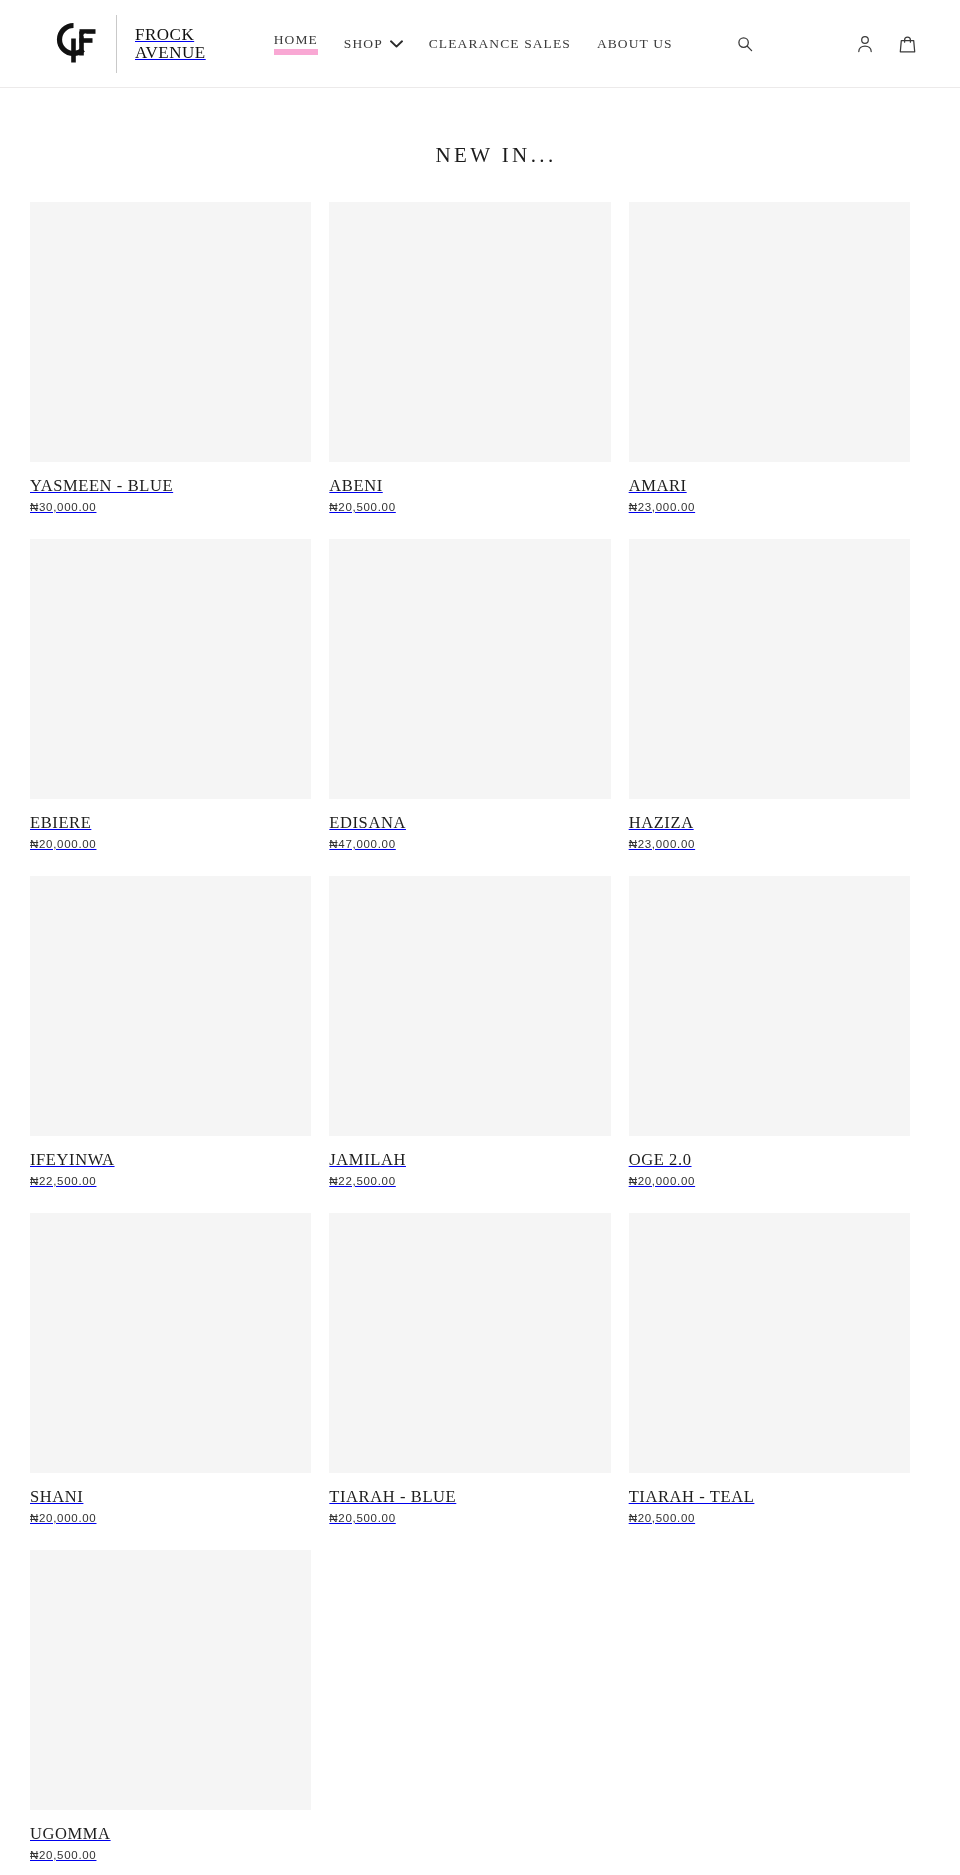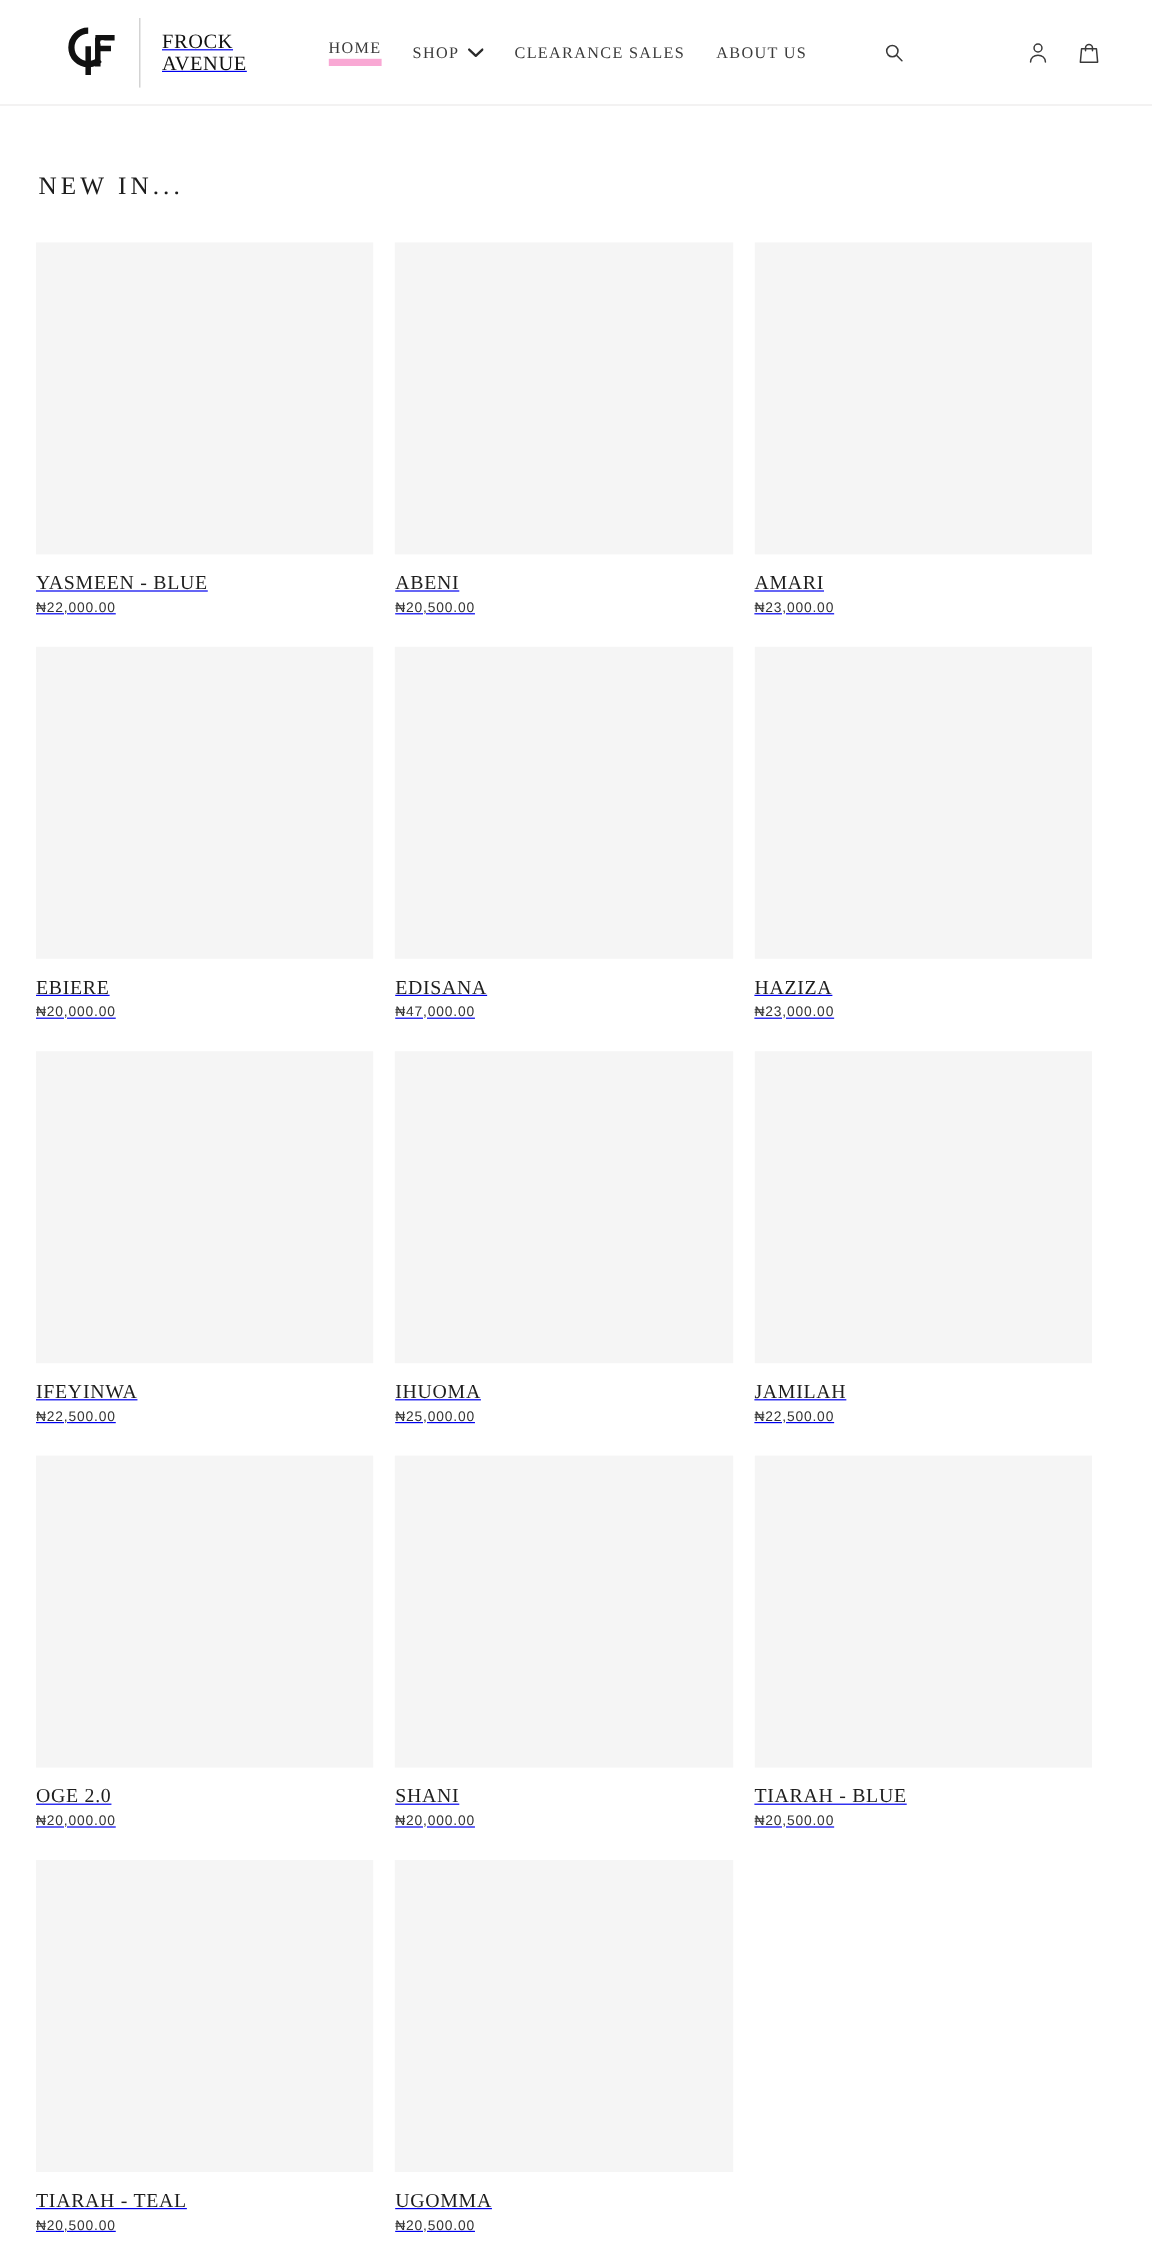--- a/index.html
+++ b/index.html
@@ -108,21 +108,21 @@
     background: none;
     border: 0;
     cursor: pointer;
     display: flex;
     align-items: center;
     padding: 2px;
   }
 
   
   .page-title {
-    text-align: left;
+    text-align: center;
     font-family: "Liberation Serif", serif;
     font-size: 21px;
     letter-spacing: 3.4px;
     color: #1c1c1c;
     text-transform: uppercase;
     font-weight: 400;
     margin: 55px 0 0;
     padding-left: 32px;
   }
 
@@ -225,21 +225,21 @@
 
 <main>
 
   <h1 class="page-title">NEW IN...</h1>
 
   <section class="grid">
 
     <a class="card" href="#">
       <div class="card-media"></div>
       <div class="card-title">YASMEEN - BLUE</div>
-      <div class="card-price">₦22,000.00</div>
+      <div class="card-price">₦30,000.00</div>
     </a>
 
     <a class="card" href="#">
       <div class="card-media"></div>
       <div class="card-title">ABENI</div>
       <div class="card-price">₦20,500.00</div>
     </a>
 
     <a class="card" href="#">
       <div class="card-media"></div>
@@ -264,25 +264,20 @@
       <div class="card-title">HAZIZA</div>
       <div class="card-price">₦23,000.00</div>
     </a>
 
     <a class="card" href="#">
       <div class="card-media"></div>
       <div class="card-title">IFEYINWA</div>
       <div class="card-price">₦22,500.00</div>
     </a>
 
-    <a class="card" href="#">
-      <div class="card-media"></div>
-      <div class="card-title">IHUOMA</div>
-      <div class="card-price">₦25,000.00</div>
-    </a>
 
     <a class="card" href="#">
       <div class="card-media"></div>
       <div class="card-title">JAMILAH</div>
       <div class="card-price">₦22,500.00</div>
     </a>
 
 
     <a class="card" href="#">
       <div class="card-media"></div>

